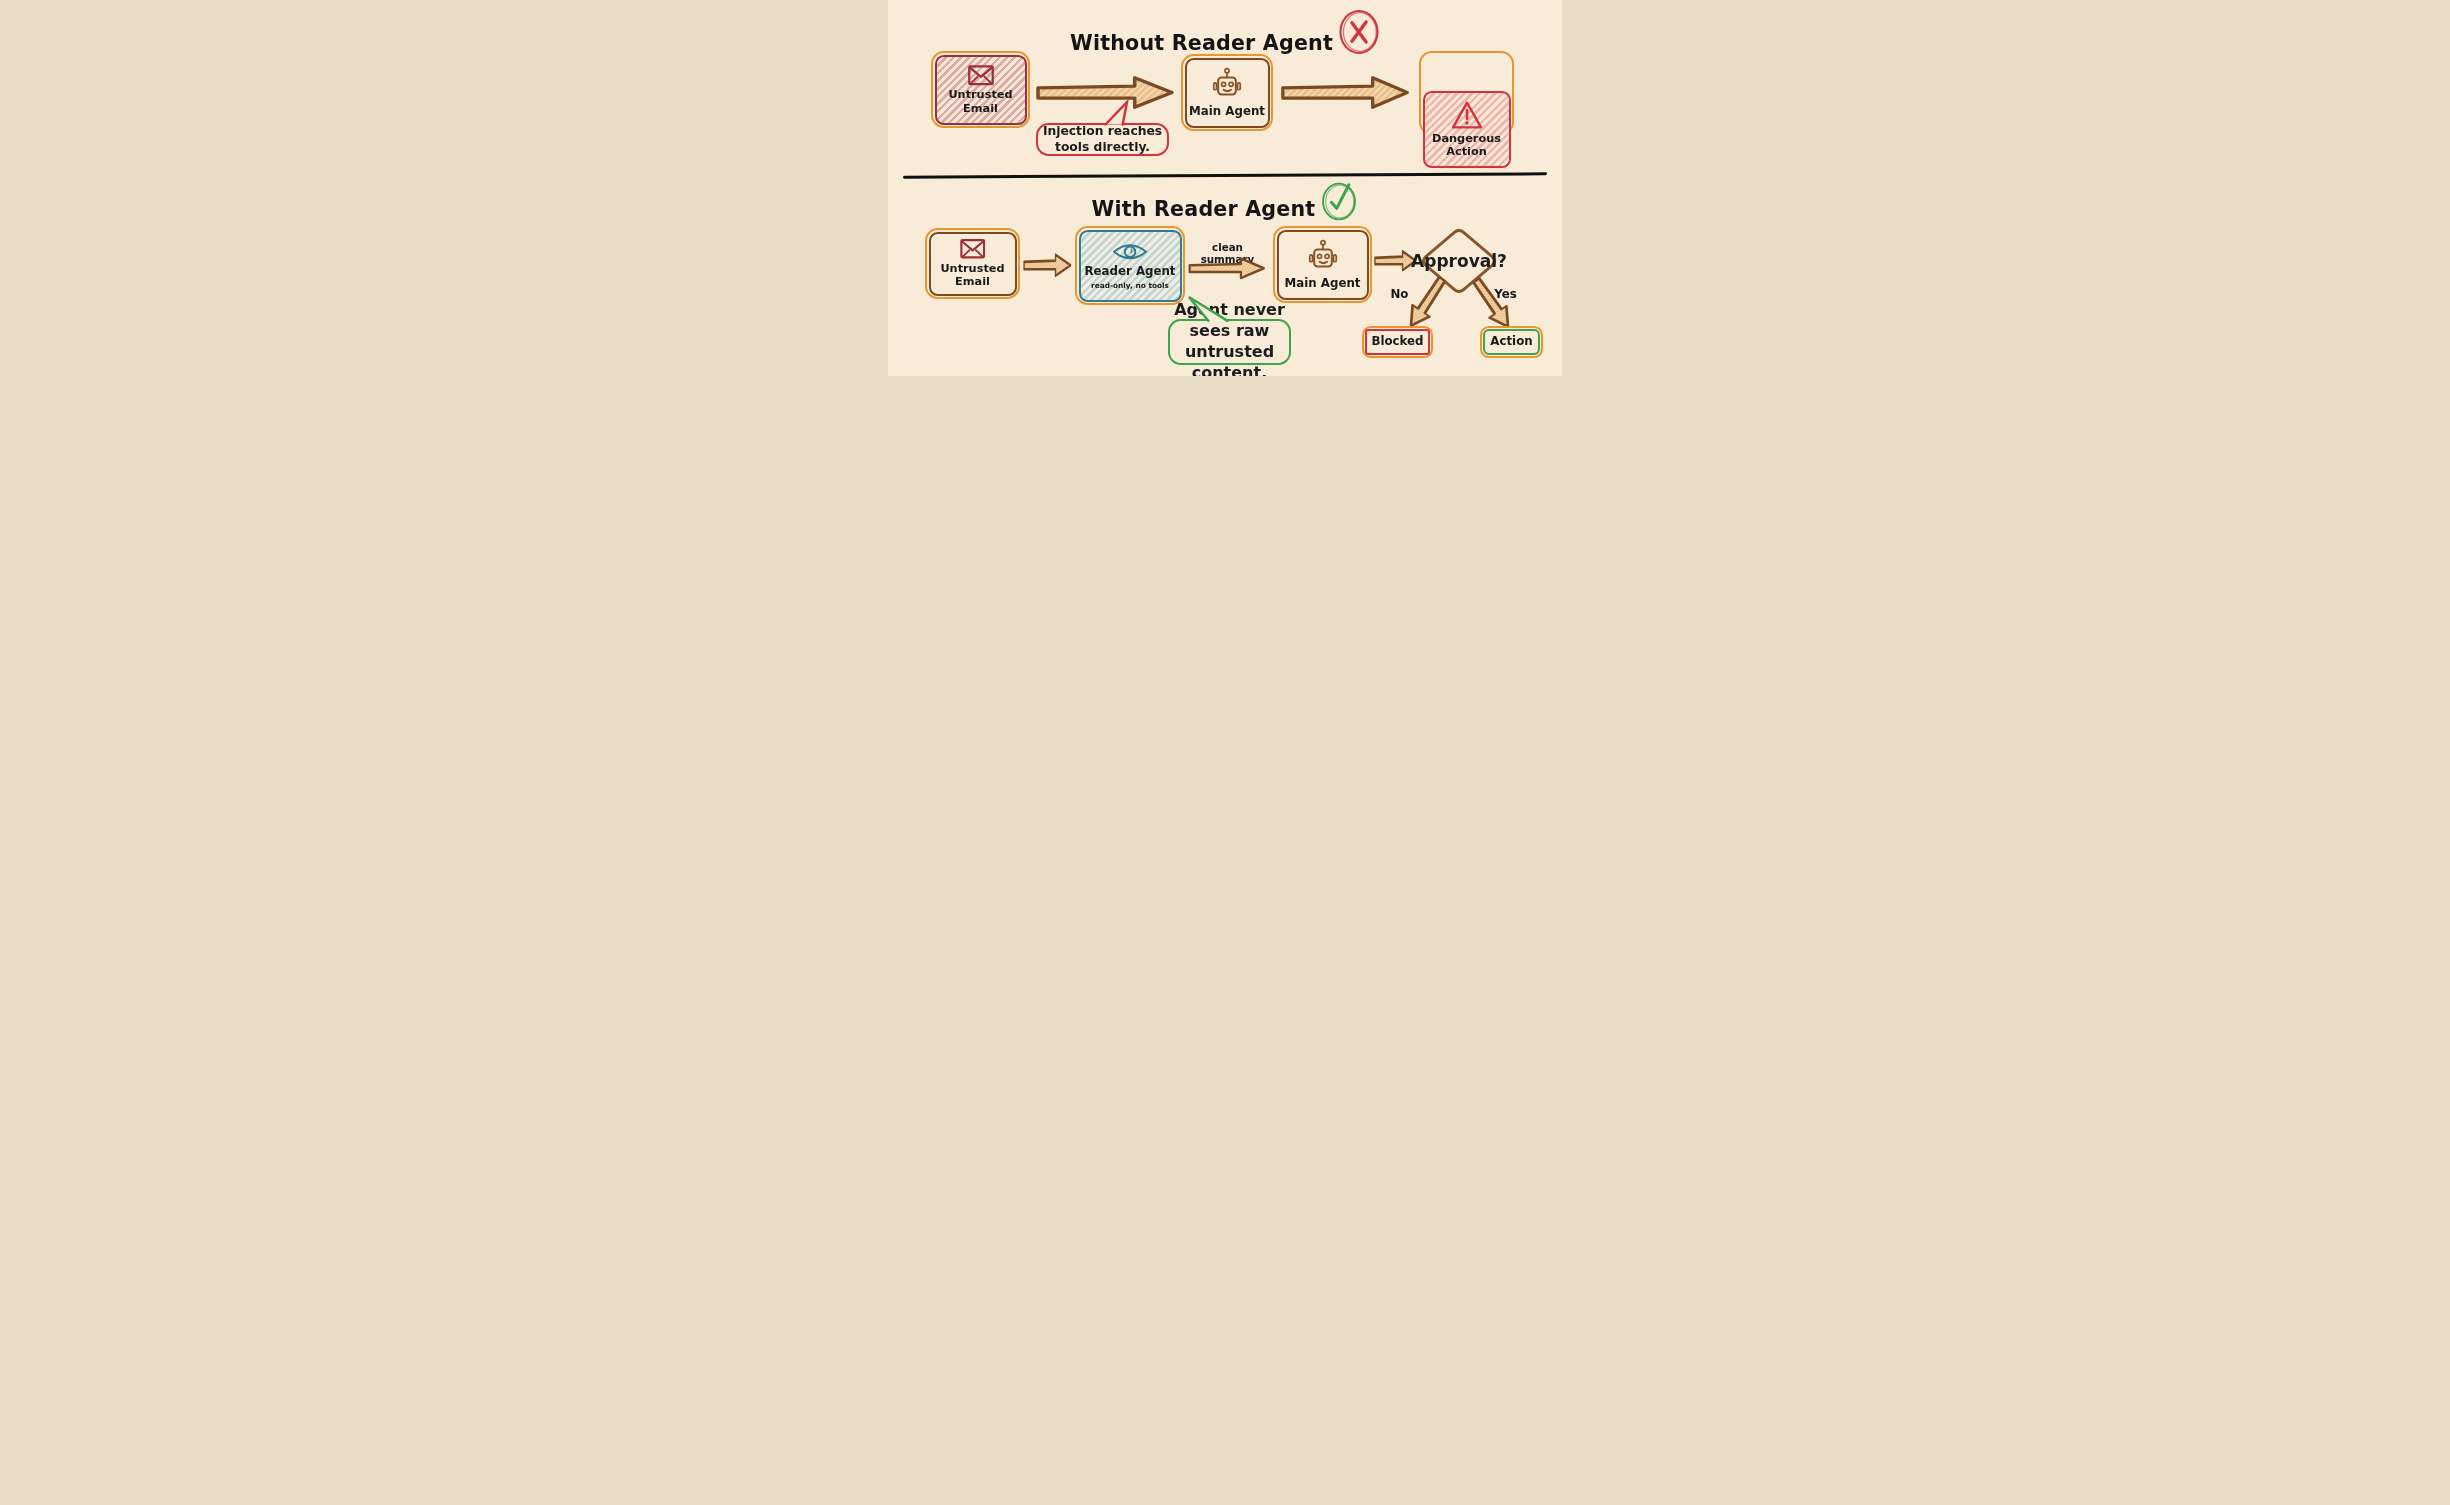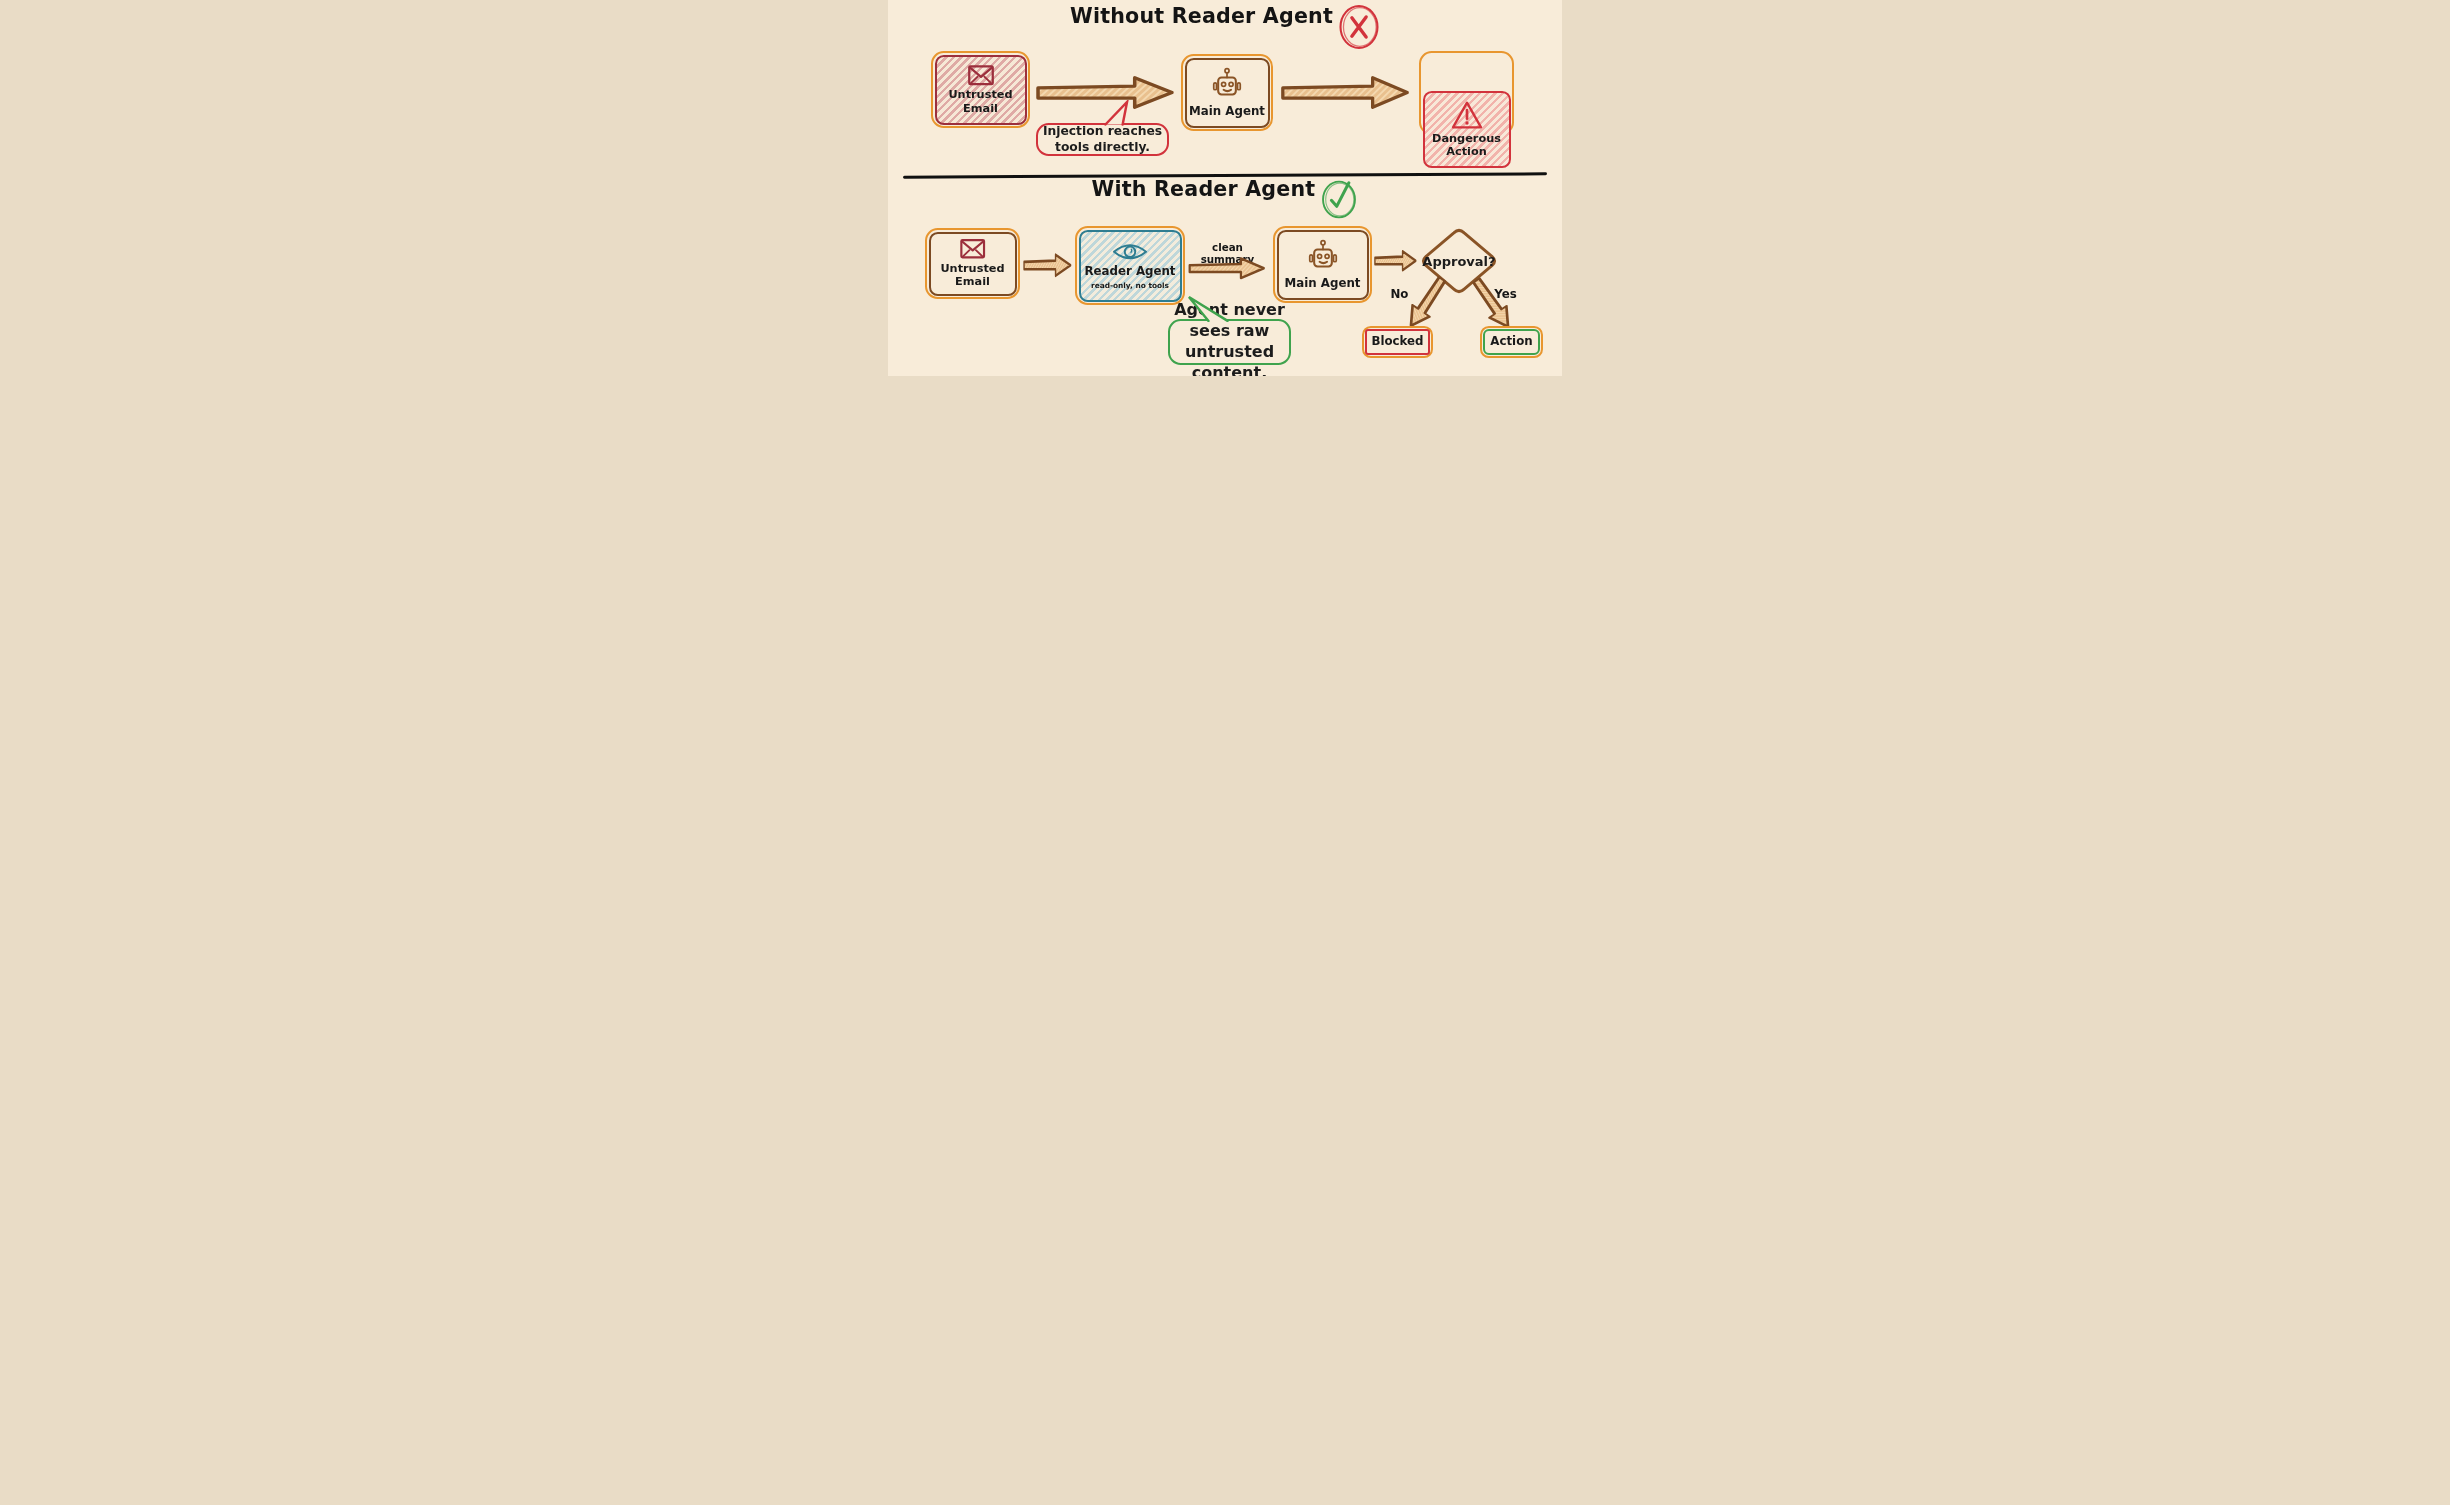--- a/index.html
+++ b/index.html
@@ -3,21 +3,21 @@
 <meta charset="utf-8">
 <style>
   html,body { margin:0; padding:0; background:#e9dcc6; }
   .canvas {
     position:relative; width:674px; height:376px; margin:0 auto;
     background:#f8ecd9; overflow:hidden;
     font-family:"DejaVu Sans", sans-serif; color:#1c1c1c;
   }
   .hdr {
     position:absolute; left:0; width:100%;
-    display:flex; align-items:flex-start; justify-content:center; gap:5px;
+    display:flex; align-items:flex-end; justify-content:center; gap:5px;
   }
   .title { font-size:20.6px; font-weight:bold; letter-spacing:0.2px; color:#141414; }
   .node { position:absolute; border:2.5px solid #e8962f; border-radius:12.7px; padding:1.5px; background:#f8ecd9; box-sizing:border-box; }
   .node-inner {
     width:100%; height:100%; box-sizing:border-box;
     border-radius:8.8px; border:2px solid #7c4a22;
     display:flex; flex-direction:column; align-items:center; justify-content:center;
     gap:2px; text-align:center;
   }
   .b-maroon { border-color:#9c2f3c; }
@@ -38,21 +38,21 @@
   }
   .bubble.green { border-color:#3fa34d; }
   .tail { position:absolute; }
   .arrow { position:absolute; }
   .divider { position:absolute; background:#101010; border-radius:1.5px; transform:rotate(-0.3deg); }
   .float-lbl { position:absolute; font-weight:bold; text-align:center; color:#161616; }
   .diamond-wrap { position:absolute; }
   .diamond-label {
     position:absolute; left:0; top:0; width:100%; height:100%;
     display:flex; align-items:center; justify-content:center;
-    font-weight:bold; font-size:13px;
+    font-weight:bold; font-size:17px;
   }
   svg { display:block; }
 </style>
 </head>
 <body>
 
 <div class="canvas">
 
   <svg width="0" height="0" aria-hidden="true">
     <defs>

